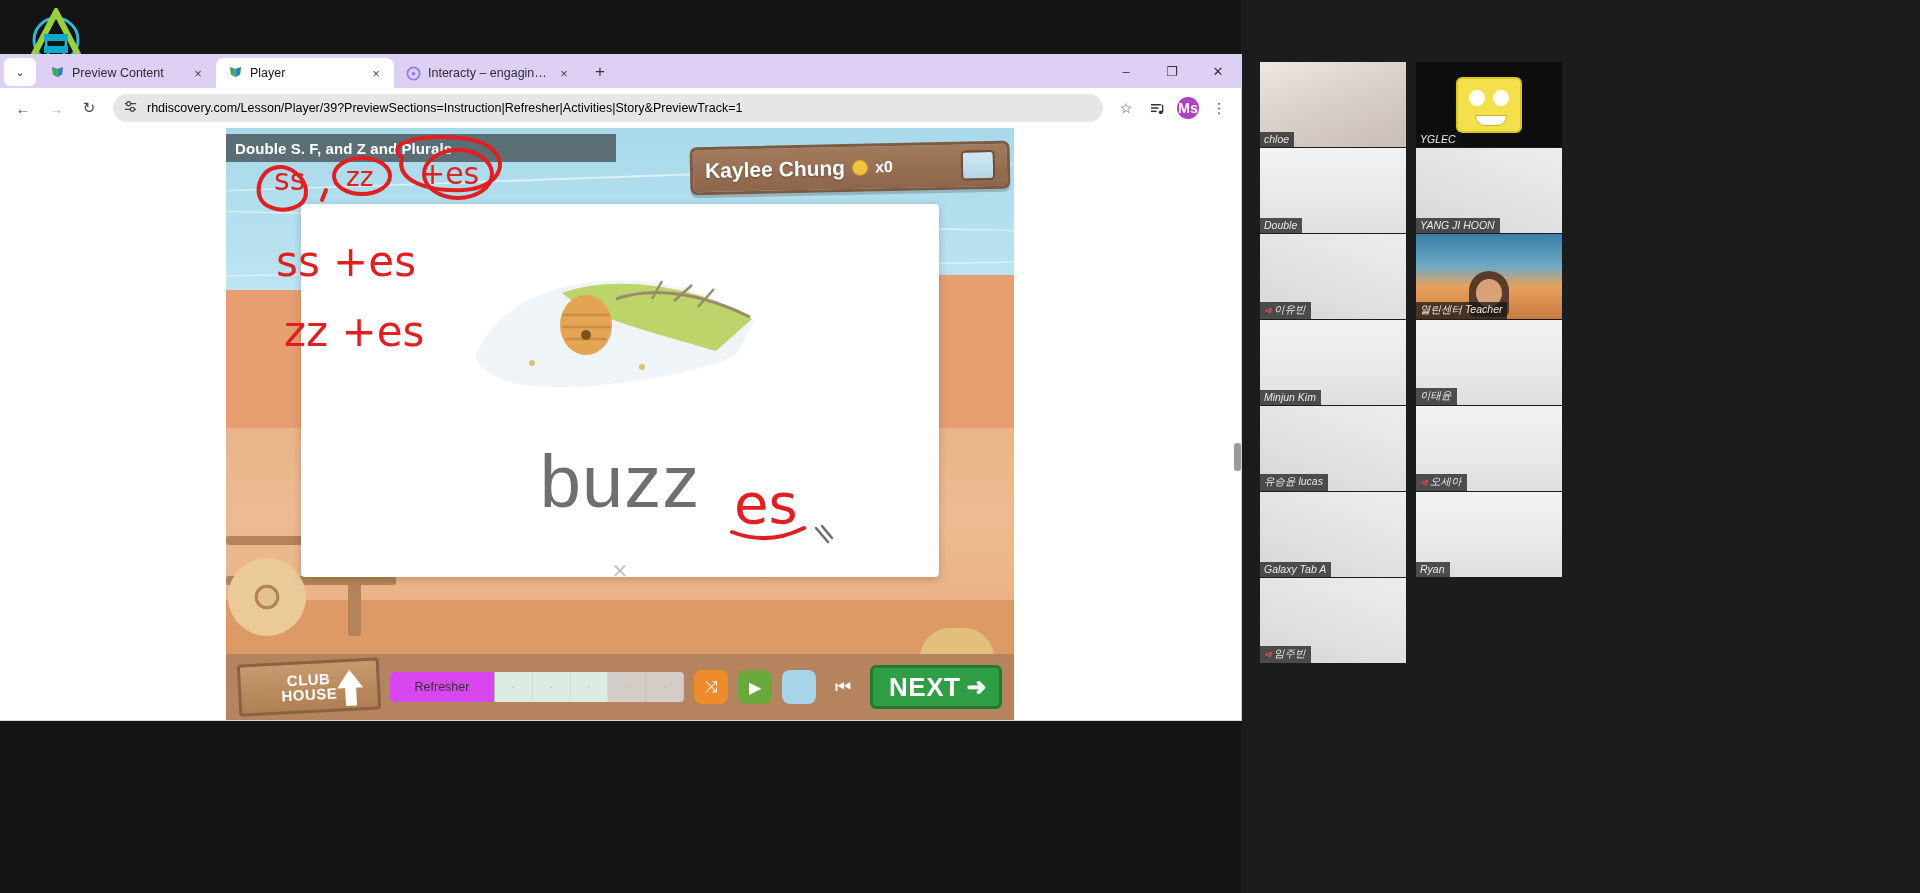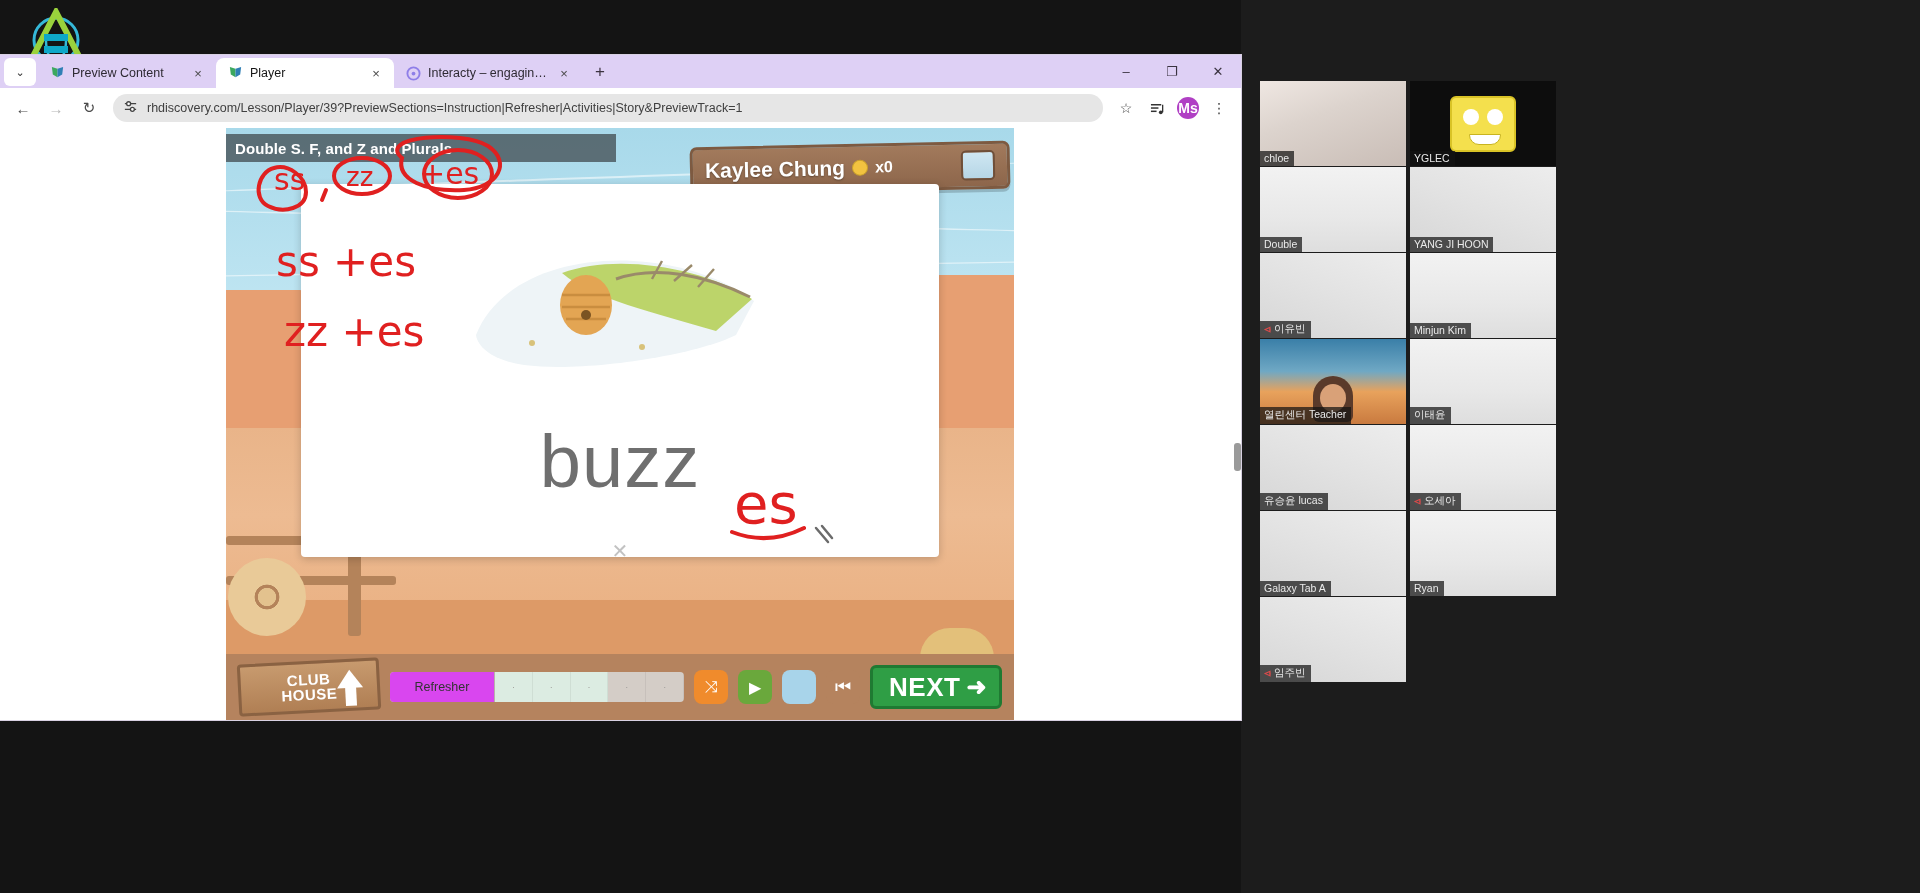--- a/index.html
+++ b/index.html
@@ -32,21 +32,21 @@
   .wctl { position:absolute; right:0; top:0; height:33px; display:flex; align-items:center; }
   .wctl div { width:46px; height:33px; display:flex; align-items:center; justify-content:center;
      color:#3a3340; font-size:13px; }
 
   .omnibar { height:40px; background:#fff; display:flex; align-items:center; padding:0 8px; gap:3px; }
   .nav-btn { width:30px; height:30px; border-radius:50%; display:flex; align-items:center;
      justify-content:center; color:#4b4b4b; font-size:15px; flex:none; }
   .nav-btn.dim { color:#b6b6b6; }
   .urlbox { flex:1; height:28px; background:#e6e6e6; border-radius:15px; display:flex;
      align-items:center; padding:0 12px 0 10px; gap:9px; margin:0 6px; overflow:hidden; }
-  .url-txt { font-size:12.5px; color:#404040; white-space:nowrap; overflow:hidden; }
+  .url-txt { font-size:12.5px; color:#000000; white-space:nowrap; overflow:hidden; }
   .omni-icon { width:28px; height:28px; display:flex; align-items:center; justify-content:center;
      color:#444; font-size:14px; flex:none; }
   .avatar { width:22px; height:22px; border-radius:50%; background:#b03fc4; color:#fff;
      font-size:14px; display:flex; align-items:center; justify-content:center; font-weight:bold; }
 
   
   .viewport { position:relative; width:100%; height:592px; background:#fff; }
   .lesson { position:absolute; left:226px; top:0; width:788px; height:592px; overflow:hidden;
      background:#f3c9a0; }
 
@@ -68,21 +68,21 @@
      background:linear-gradient(#a27a5c,#8d664b); border:3px solid #7d5a41; border-radius:7px;
      display:flex; align-items:center; padding:0 12px; gap:7px; transform:rotate(-1.2deg);
      box-shadow:0 3px 0 rgba(0,0,0,.18); }
   .name-sign .nm { color:#fff; font-size:21px; font-weight:bold; text-shadow:0 1px 2px rgba(0,0,0,.35); }
   .coin { width:16px; height:16px; border-radius:50%; background:#f2c340; border:1px solid #caa02c; }
   .coin-ct { color:#fff; font-size:16px; font-weight:bold; }
   .sign-av { width:34px; height:30px; margin-left:auto; border-radius:5px;
      background:linear-gradient(#cfe7f2,#b6d6e6); border:2px solid #6f4f39; }
 
   
-  .card { position:absolute; left:75px; top:56px; width:638px; height:373px; background:#fff;
+  .card { position:absolute; left:75px; top:76px; width:638px; height:373px; background:#fff;
      border-radius:4px; box-shadow:0 2px 8px rgba(0,0,0,.2); }
   .card-art { position:absolute; left:165px; top:55px; width:300px; height:150px; }
   .word { position:absolute; left:0; right:0; top:235px; text-align:center;
      font-size:74px; color:#6f6f6f; font-weight:300; letter-spacing:1px; }
   .card-x { position:absolute; left:50%; top:355px; transform:translateX(-50%);
      font-size:20px; color:#c2c2c2; }
   svg.ink-layer { position:absolute; inset:0; width:100%; height:100%; pointer-events:none; }
 
   
   .toolbar { position:absolute; left:0; right:0; bottom:0; height:66px; background:#b5835e;
@@ -107,22 +107,22 @@
   .next-btn { margin-left:auto; display:flex; align-items:center; gap:6px; height:44px;
      padding:0 12px 0 16px; background:#2f9e45; border:3px solid #1f7a32; border-radius:6px;
      color:#fff; font-size:26px; font-weight:bold; letter-spacing:.5px; }
 
   .pagehint { position:absolute; left:48%; top:8px; color:#bdbdbd; font-size:13px; }
   .sidehandle { position:absolute; right:0; top:315px; width:7px; height:28px; background:#9a9a9a;
      border-radius:3px; }
 
   
   .video-panel { position:absolute; left:1241px; top:0; width:679px; height:893px; background:#1c1c1c; }
-  .grid { position:absolute; left:19px; top:81px; width:448px; display:grid;
-     grid-template-columns:146px 146px; gap:1px 4px; }
+  .grid { position:absolute; left:19px; top:62px; width:448px; display:grid;
+     grid-template-columns:146px 146px; gap:1px 10px;font-style:italic; }
   .tile { position:relative; height:85px; background:#2b2b2b; overflow:hidden; }
   .tile .ph { position:absolute; inset:0; background:#e7e7e7; }
   .tile .namebar { position:absolute; left:0; bottom:0; display:flex; align-items:center; gap:3px;
      background:rgba(20,20,20,.72); padding:1px 5px 2px 4px; max-width:100%; }
   .tile .namebar span.n { color:#eaeaea; font-size:10.5px; white-space:nowrap; }
   .mute { color:#e04b4b; font-size:10px; font-weight:bold; }
   .tile.active { outline:3px solid #b5e04a; outline-offset:-3px; }
   .tile.dark .ph { background:#161616; }
 
   
@@ -380,39 +380,39 @@
 
 
       <div class="tile">
         <div class="ph p3"></div>
         <div class="namebar">
           <span class="mute">⏿</span>
           <span class="n">이유빈</span>
         </div>
       </div>
 
-      <div class="tile">
-        <div class="ph p2"></div>
-        <div class="namebar">
-          <span class="n">Minjun Kim</span>
-        </div>
-      </div>
-
       <div class="tile active">
         <div class="ph p-teacher">
             <i class="t-face"></i>
           </div>
         <div class="namebar">
           <span class="n">열린센터 Teacher</span>
         </div>
       </div>
 
       <div class="tile">
         <div class="ph p2"></div>
         <div class="namebar">
+          <span class="n">Minjun Kim</span>
+        </div>
+      </div>
+
+      <div class="tile">
+        <div class="ph p2"></div>
+        <div class="namebar">
           <span class="n">이태윤</span>
         </div>
       </div>
 
       <div class="tile">
         <div class="ph p3"></div>
         <div class="namebar">
           <span class="n">유승윤 lucas</span>
         </div>
       </div>

